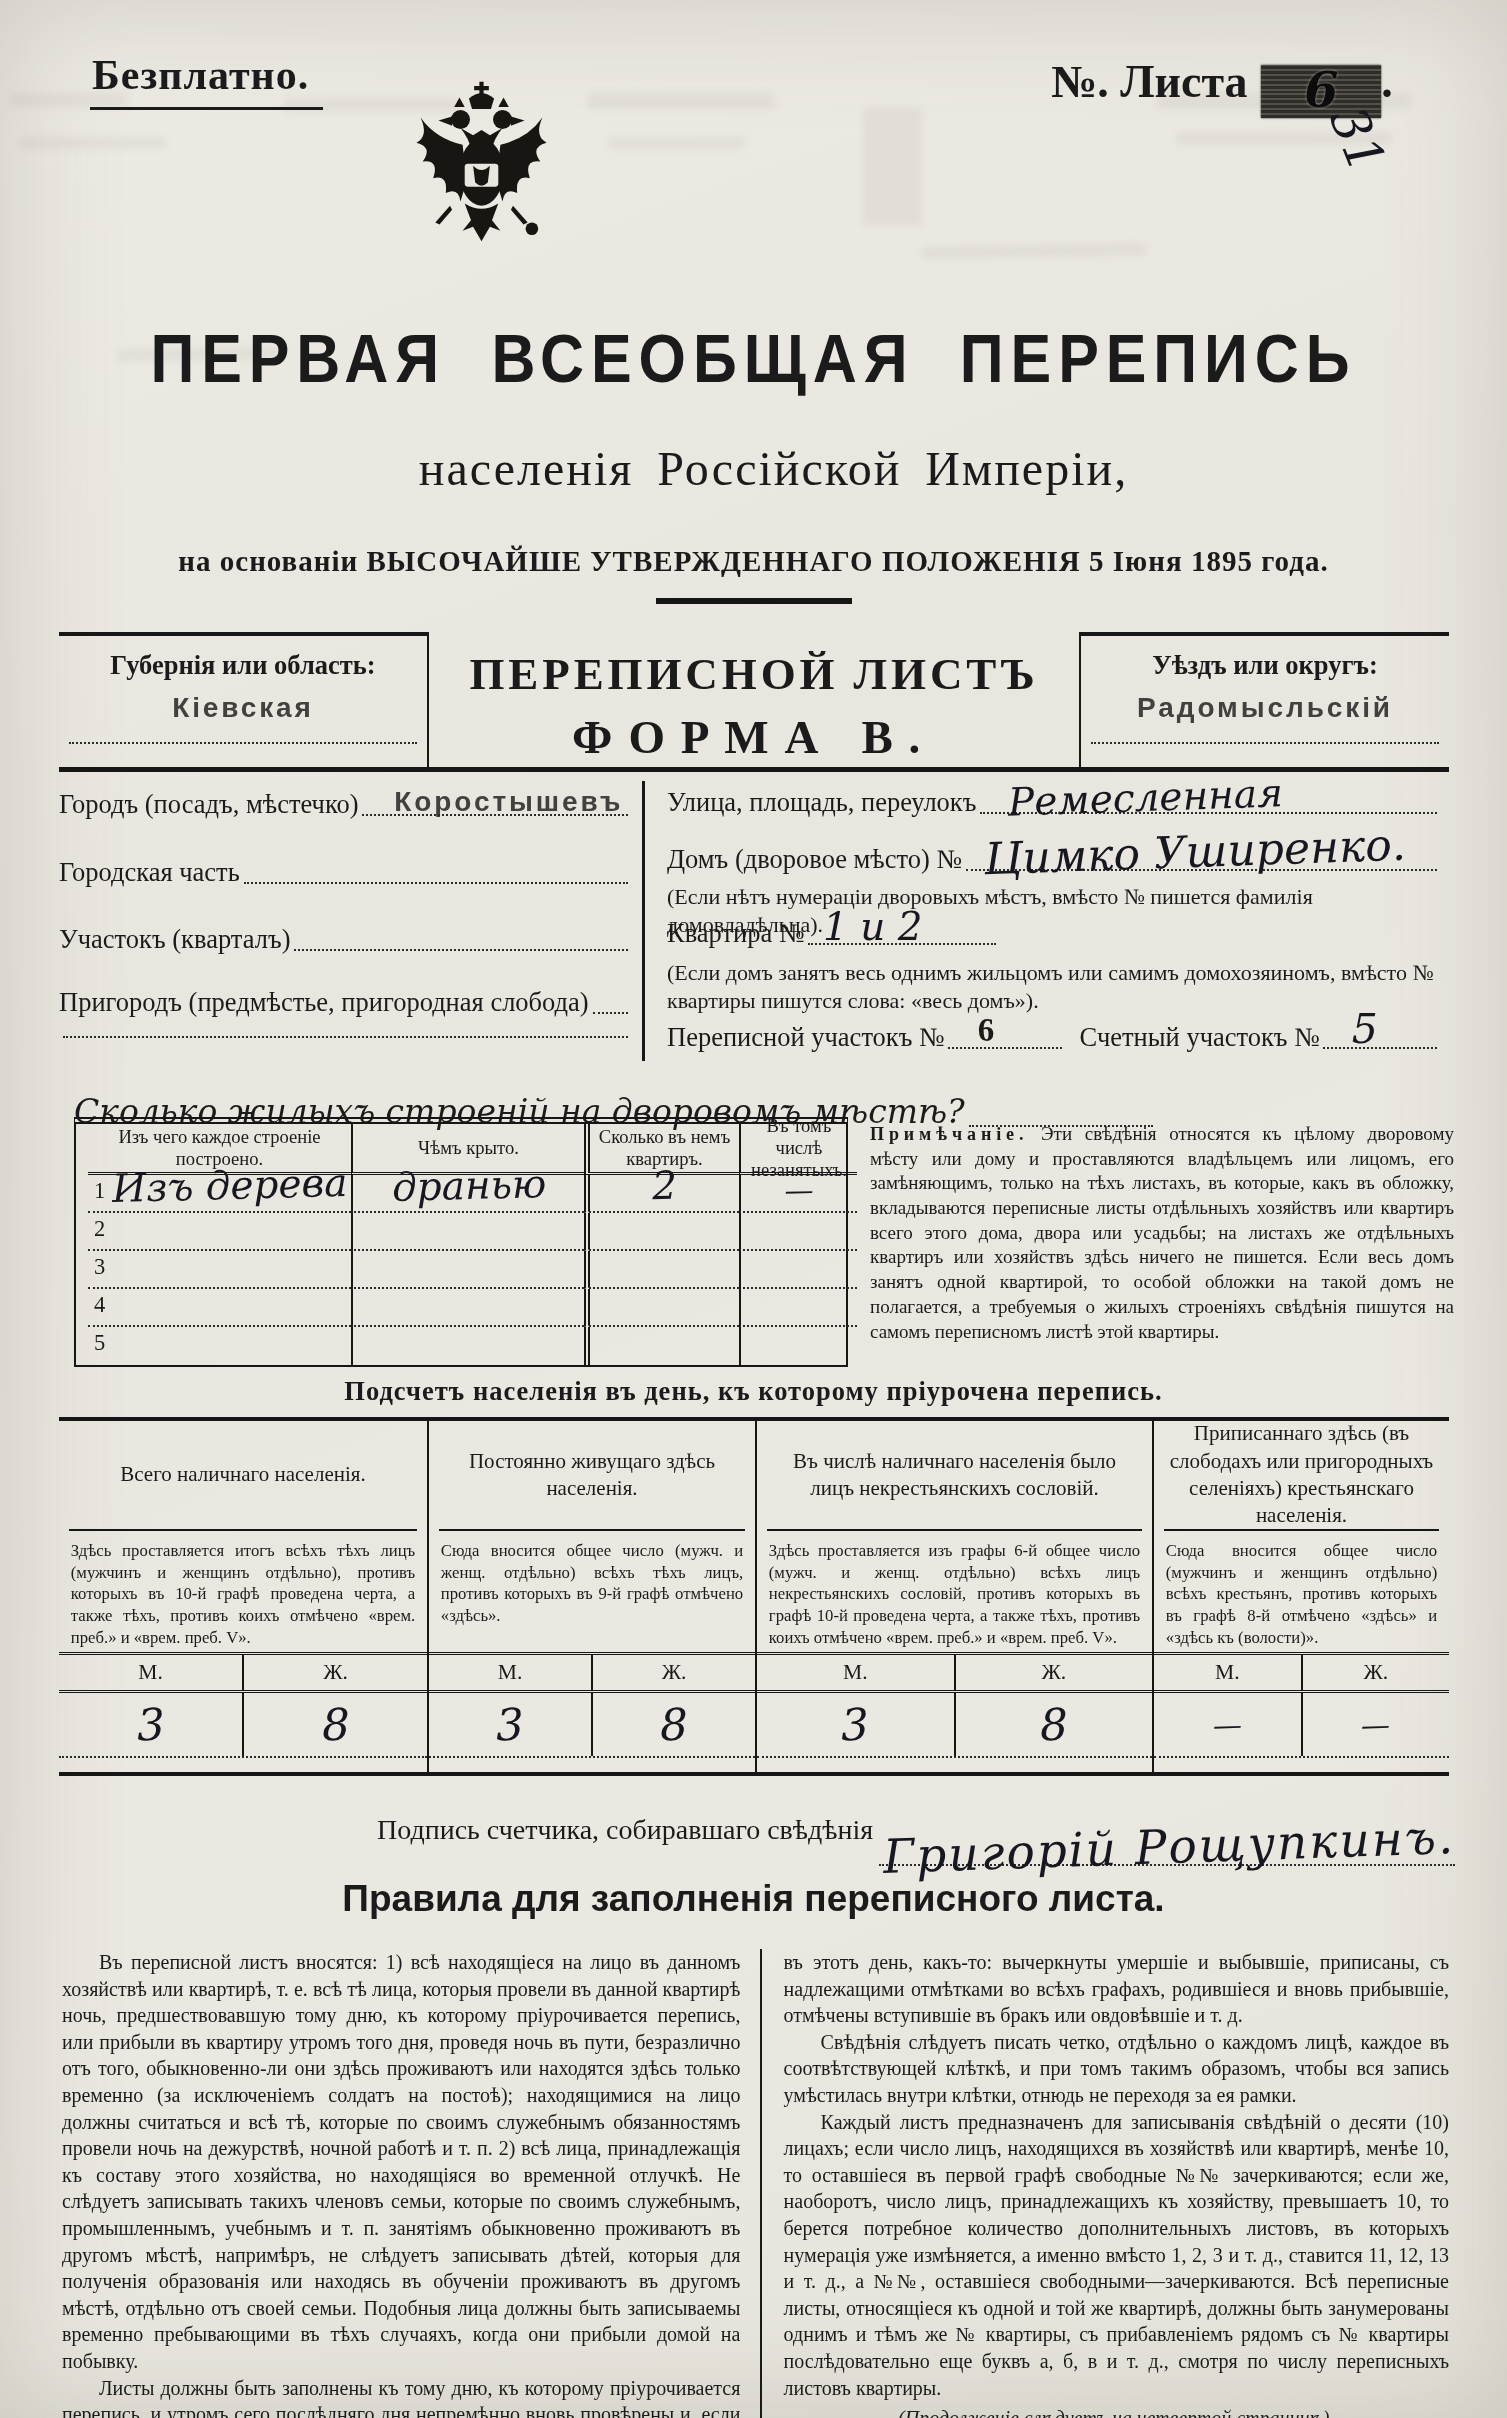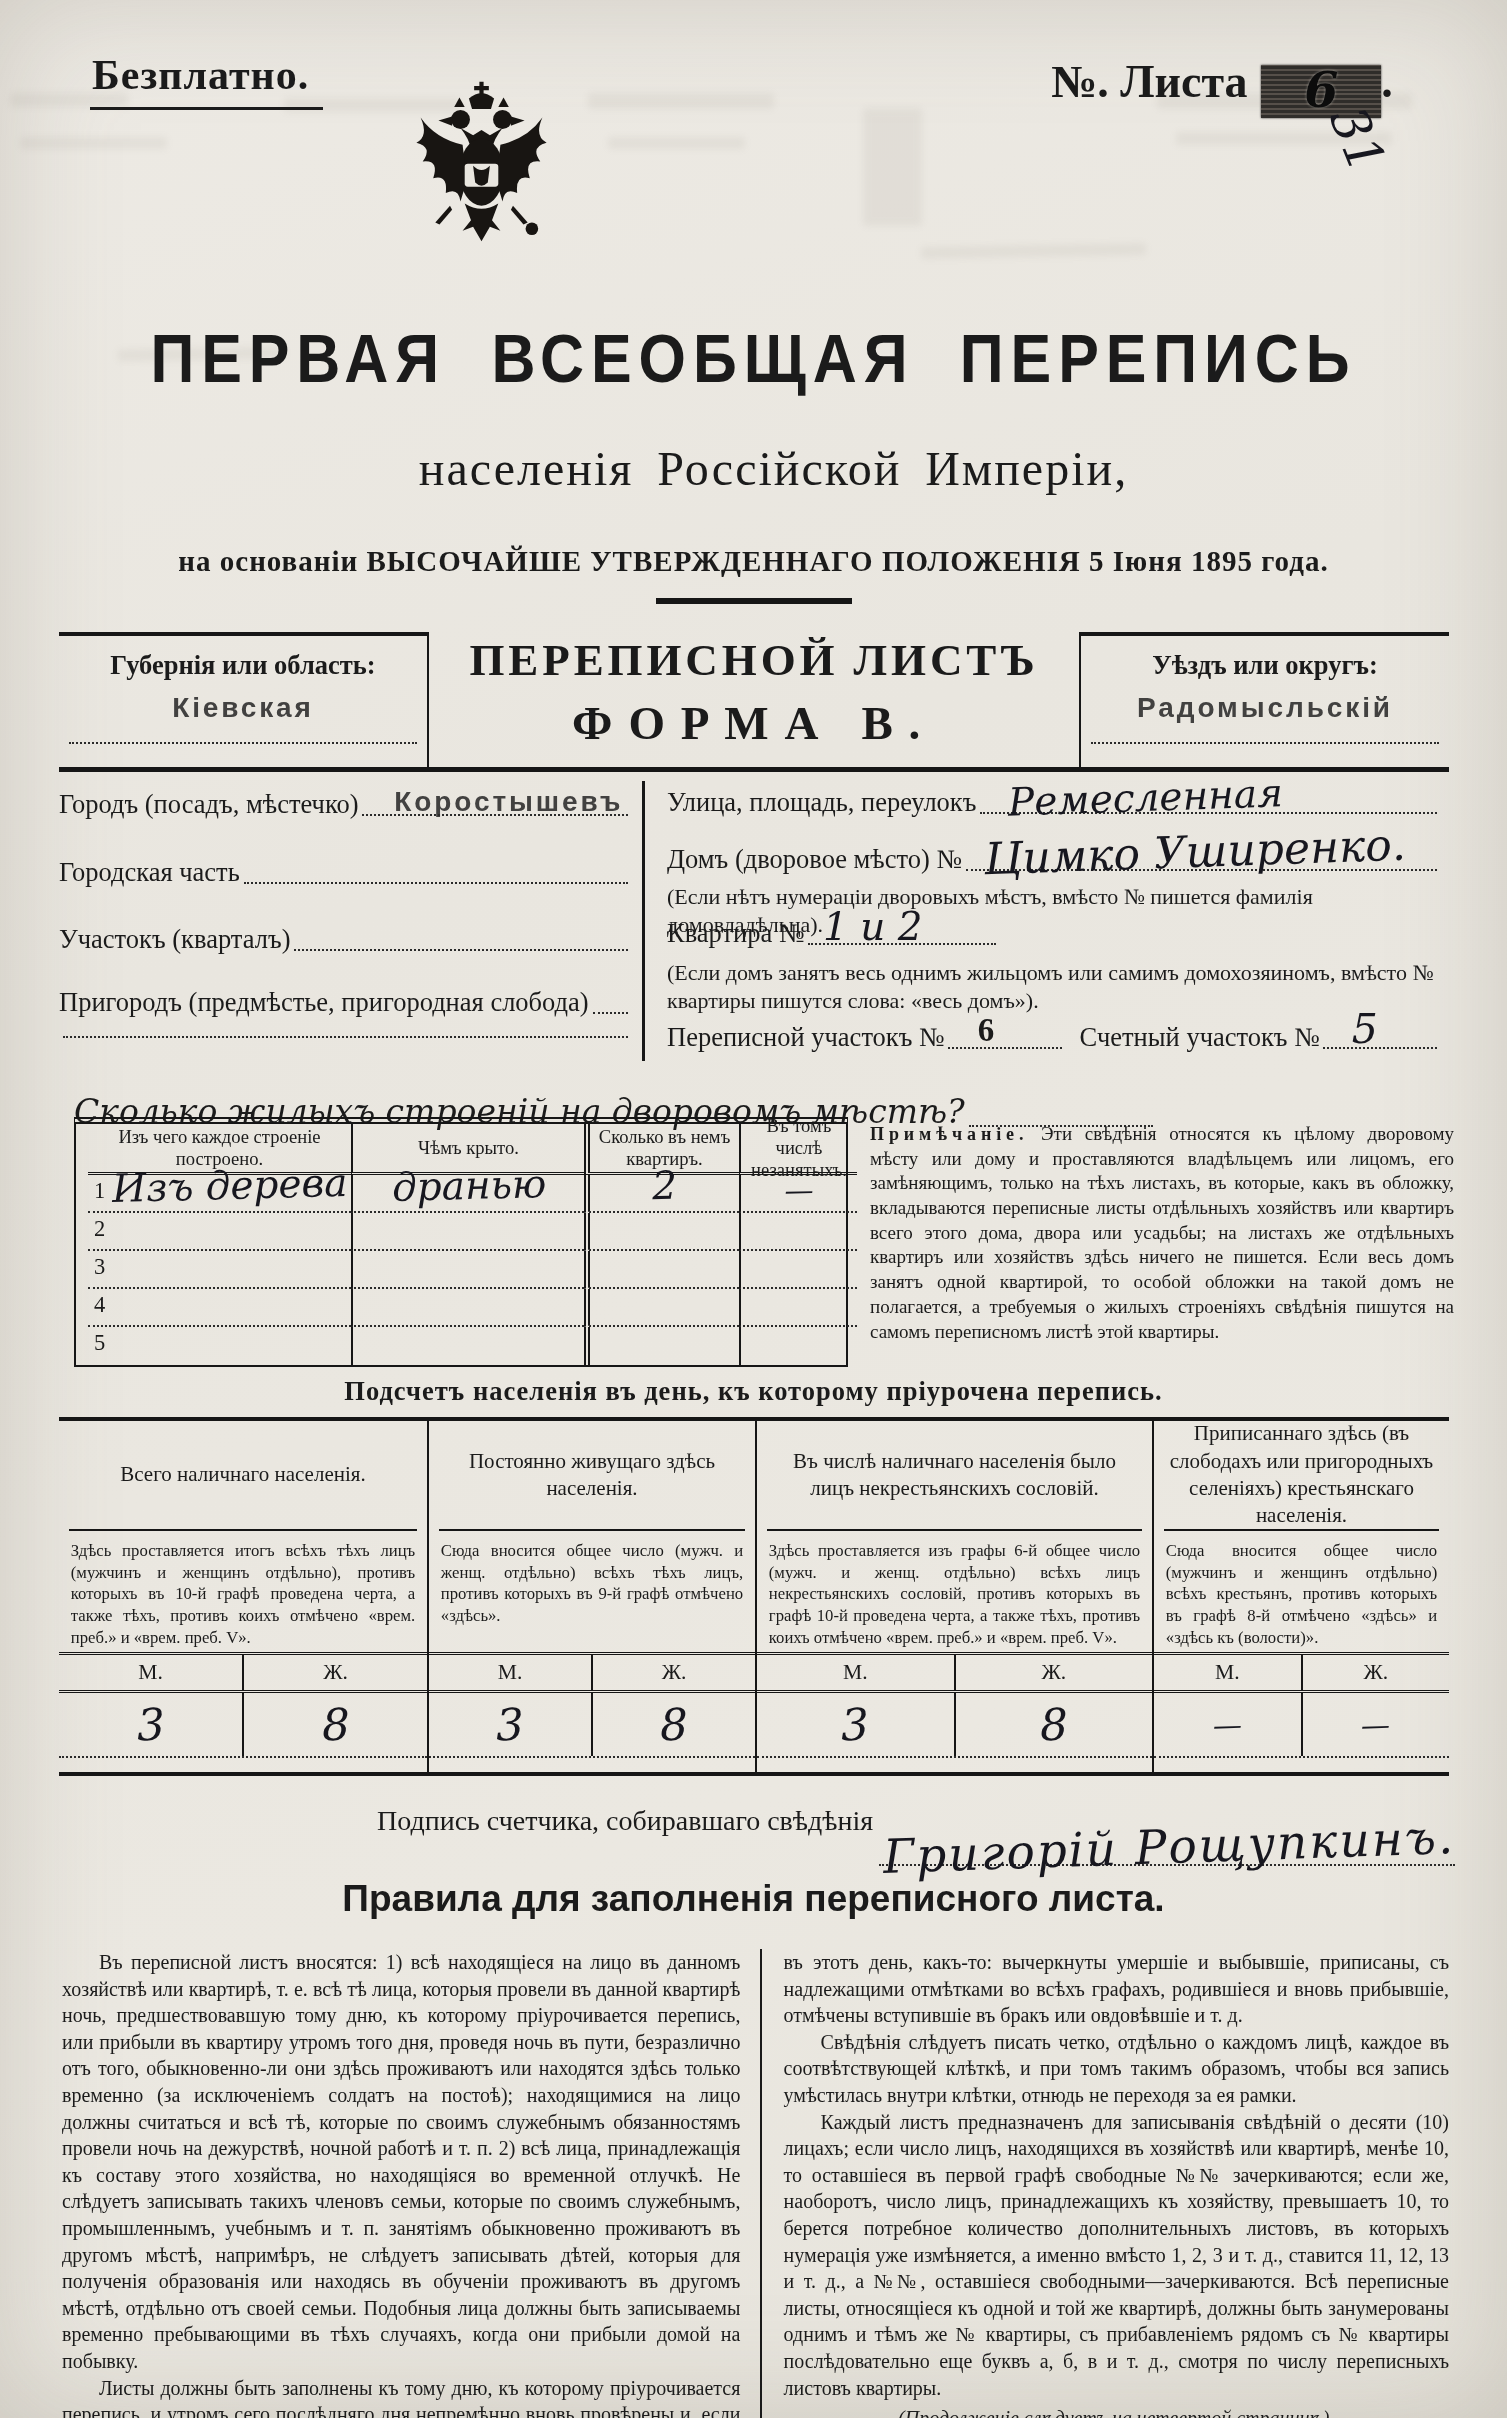--- a/index.html
+++ b/index.html
@@ -30,21 +30,21 @@
 
   
   .band{position:absolute;top:632px;left:59px;width:1390px;height:135px;display:flex;}
   .band .side{width:368px;border-top:4.9px solid #171717;position:relative;text-align:center;padding-top:13.7px;box-sizing:border-box;}
   .band .side .lab{font-size:26.5px;font-weight:bold;}
   .stamp{font-family:"Liberation Sans",sans-serif;font-weight:bold;letter-spacing:2.9px;color:#2b2b2b;
     filter:blur(0.4px);opacity:.88;}
   .band .side .stamp{display:block;margin-top:11.8px;font-size:28px;}
   .band .side .dotline{position:absolute;left:9.8px;right:9.8px;bottom:23.5px;border-bottom:2.9px dotted #2a2a2a;}
   .band .mid{flex:1;border-left:2.9px solid #171717;border-right:2.9px solid #171717;text-align:center;}
-  .band .mid .l1{font-size:45px;font-weight:bold;letter-spacing:3.9px;margin-top:2px;}
+  .band .mid .l1{font-size:45px;font-weight:bold;letter-spacing:3.9px;margin-top:16px;}
   .band .mid .l2{font-size:47px;font-weight:bold;letter-spacing:15.7px;margin-top:9.8px;}
   .bandrule{position:absolute;top:767px;left:59px;width:1390px;height:4.9px;background:#161616;}
 
   
   .addr{position:absolute;top:779px;left:59px;width:1390px;height:286px;font-size:26.5px;}
   .addr .vdiv{position:absolute;left:583px;top:2px;width:2.9px;height:280px;background:#171717;}
   .frow{position:absolute;display:flex;align-items:flex-end;}
   .leader{flex:1;border-bottom:2.9px dotted #2a2a2a;margin:0 3.9px 3.9px;height:3.9px;position:relative;}
   .leader .over{position:absolute;bottom:-3.9px;white-space:nowrap;}
   .note{font-size:22px;line-height:1.25;}
@@ -84,21 +84,21 @@
   .pmf{display:flex;height:35px;border-top:3.9px double #161616;border-bottom:3.9px double #161616;font-size:21.6px;margin:0 -9.8px;}
   .pmf div{flex:1;display:flex;align-items:center;justify-content:center;}
   .pmf div:first-child{border-right:2px solid #161616;}
   .pvals{display:flex;height:63px;border-bottom:2.9px dotted #2a2a2a;margin:0 -9.8px;}
   .pvals div{flex:1;display:flex;align-items:center;justify-content:center;}
   .pvals div:first-child{border-right:2px solid #161616;}
   .pvals .hw{font-size:44px;transform:rotate(-2deg);}
   .pspace{height:15.7px;}
 
   
-  .sig{position:absolute;top:1805px;left:377px;width:1078px;display:flex;align-items:flex-start;}
+  .sig{position:absolute;top:1805px;left:377px;width:1078px;display:flex;align-items:center;}
   .sig .lab{font-size:28px;padding-bottom:11.8px;white-space:nowrap;}
   .sigline{flex:1;border-bottom:2.9px dotted #2a2a2a;height:59px;position:relative;margin-left:5.9px;}
   .sigline .hw{position:absolute;left:3.9px;bottom:-9.8px;font-size:47px;letter-spacing:2px;white-space:nowrap;}
 
   
   .rhead{position:absolute;top:1878px;width:100%;text-align:center;
     font-family:"Liberation Sans",sans-serif;font-weight:bold;font-size:37px;}
   .rules{position:absolute;top:1949px;left:62px;width:1387px;display:flex;}
   .rcol{box-sizing:border-box;}
   .rcol.left{width:698px;padding-right:19.6px;}

